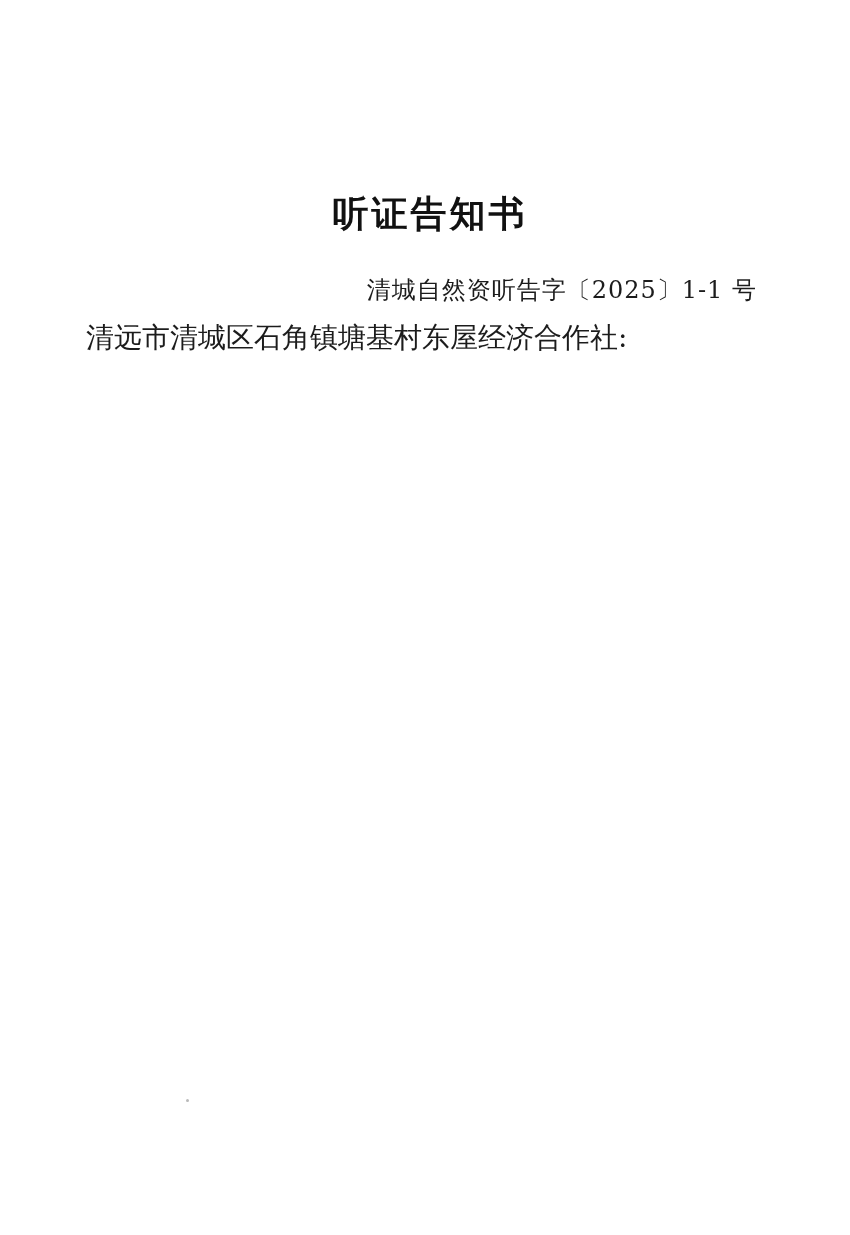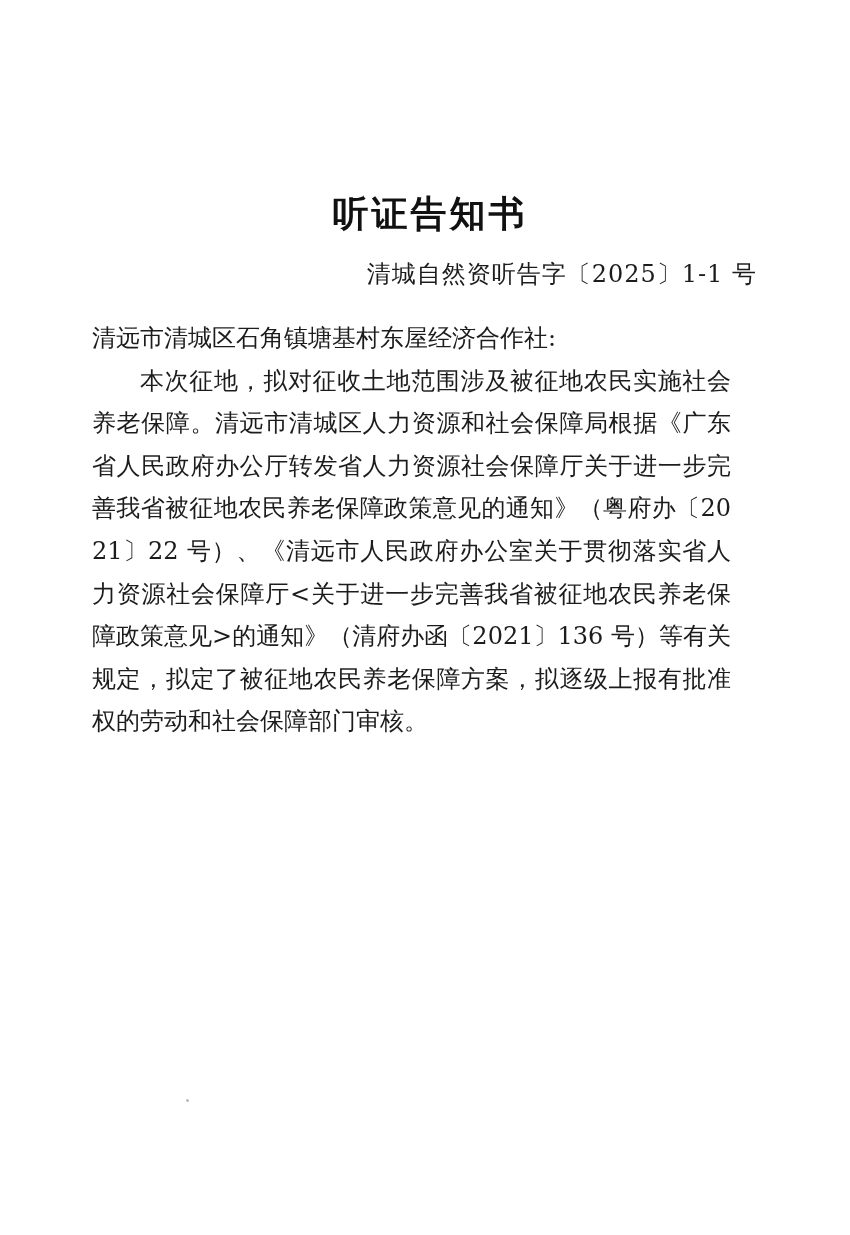--- a/index.html
+++ b/index.html
@@ -23,35 +23,35 @@
     width: 860px;
     text-align: center;
     font-family: "DejaVu Sans", "Liberation Sans", sans-serif;
     font-weight: bold;
     font-size: 36px;
     letter-spacing: 3px;
     color: #111111;
   }
   .doc-number {
     position: absolute;
-    top: 258px;
+    top: 274px;
     left: 0;
     width: 757px;
     text-align: right;
     font-size: 24px;
     letter-spacing: 1px;
     white-space: nowrap;
     color: #1c1c1c;
   }
   .doc-body {
     position: absolute;
     top: 317px;
-    left: 92px;
+    left: 86px;
     width: 639px;
-    font-size: 24px;
+    font-size: 28px;
     line-height: 42.6px;
     color: #1c1c1c;
   }
   .doc-body p {
     margin: 0;
     padding: 0;
     text-align: justify;
     text-justify: inter-character;
     text-indent: 2em;
     word-break: break-all;
@@ -74,18 +74,17 @@
 <body>
 
 <div class="page">
 
   <h1 class="doc-title">听证告知书</h1>
 
   <div class="doc-number">清城自然资听告字〔2025〕1-1 号</div>
 
   <div class="doc-body">
     <p class="addressee">清远市清城区石角镇塘基村东屋经济合作社:</p>
-    <p>本次征地，拟对征收土地范围涉及被征地农民实施社会养老保障。清远市清城区人力资源和社会保障局根据《广东省人民政府办公厅转发省人力资源社会保障厅关于进一步完善我省被征地农民养老保障政策意见的通知》（粤府办〔2021〕22 号）、《清远市人民政府办公室关于贯彻落实省人力资源社会保障厅&lt;关于进一步完善我省被征地农民养老保障政策意见&gt;的通知》（清府办函〔2021〕136 号）等有关规定，拟定了被征地农民养老保障方案，拟逐级上报有批准权的劳动和社会保障部门审核。</p>
   </div>
 
   <div class="speck"></div>
 
 </div>
 
 </body></html>

